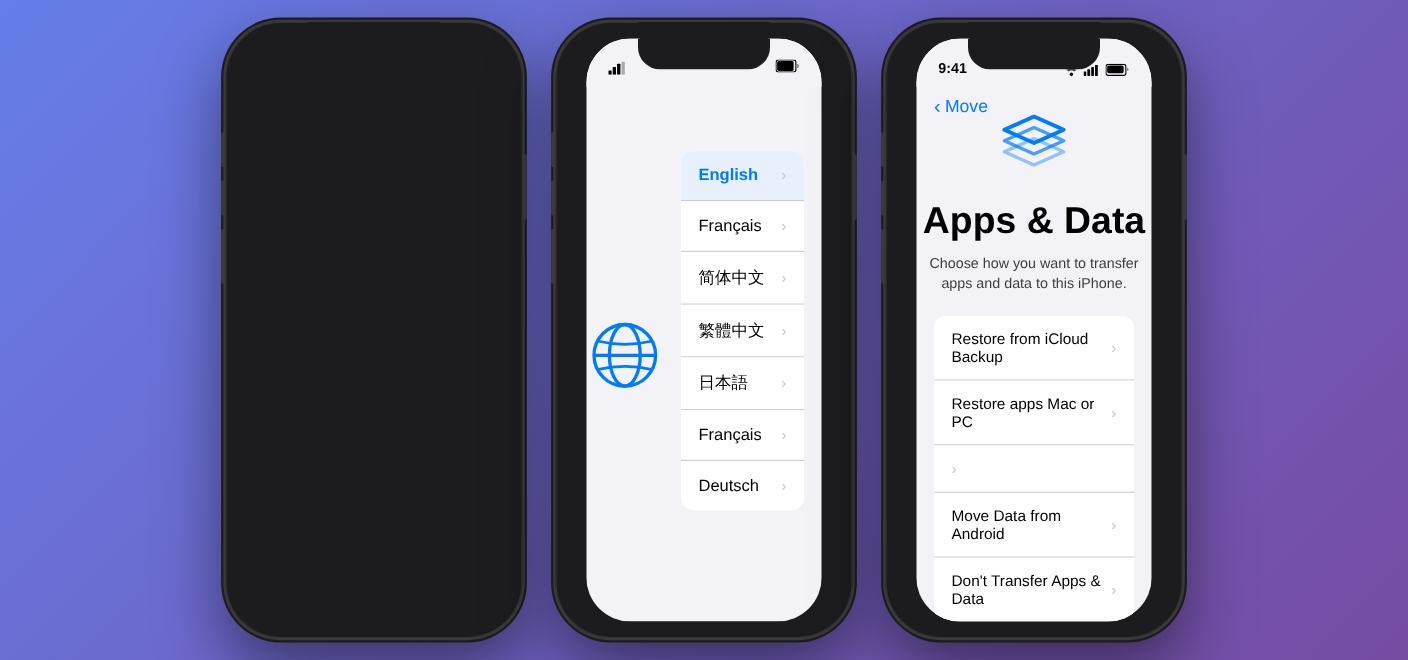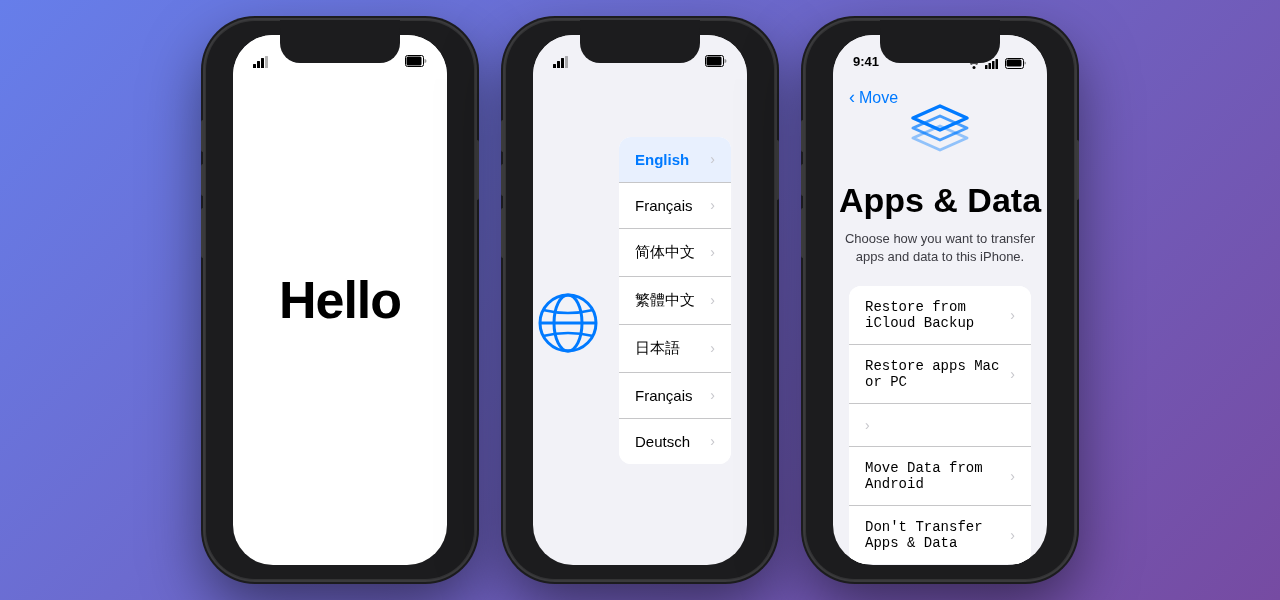--- a/index.html
+++ b/index.html
@@ -247,21 +247,20 @@
       background: white;
     }
 
     .apps-item:last-child {
       border-bottom: none;
     }
 
     .apps-item-text {
       font-size: 14px;
       color: #000;
-      font-family: Liberation Mono, monospace;
     }
 
     
     .globe-svg {
       width: 70px;
       height: 70px;
     }
 
     
     .stack-svg {
@@ -271,44 +270,20 @@
   </style>
 </head>
 <body>
 
 <div class="phone-wrapper">
   <div class="phone-frame">
     <div class="left-buttons">
       <div class="left-btn" style="height:32px;"></div>
       <div class="left-btn" style="height:32px;"></div>
       <div class="left-btn" style="height:50px;"></div>
-    </div>
-    <div class="phone-screen">
-      <div class="notch"></div>
-
-      <div class="status-bar" style="background:white;">
-        <span style="font-size:12px;font-weight:600;color:#000;">
-          <svg width="16" height="12" viewBox="0 0 16 12" fill="#000">
-              <rect x="0" y="8" width="3" height="4" rx="0.5"></rect>
-              <rect x="4" y="5" width="3" height="7" rx="0.5"></rect>
-              <rect x="8" y="2" width="3" height="10" rx="0.5"></rect>
-              <rect x="12" y="0" width="3" height="12" rx="0.5" opacity="0.3"></rect>
-            </svg>
-        </span>
-        <span>
-          <svg width="22" height="12" viewBox="0 0 22 12" fill="none">
-              <rect x="0.5" y="0.5" width="18" height="11" rx="2" stroke="#000" stroke-width="1"></rect>
-              <rect x="1.5" y="1.5" width="15" height="9" rx="1.5" fill="#000"></rect>
-              <path d="M19.5 4v4a2 2 0 000-4z" fill="#000" opacity="0.4"></path>
-            </svg>
-        </span>
-      </div>
-      <div class="screen-hello">
-        <span class="hello-text">Hello</span>
-      </div>
     </div>
   </div>
 </div>
 
 <div class="phone-wrapper">
   <div class="phone-frame">
     <div class="left-buttons">
       <div class="left-btn" style="height:32px;"></div>
       <div class="left-btn" style="height:32px;"></div>
       <div class="left-btn" style="height:50px;"></div>

